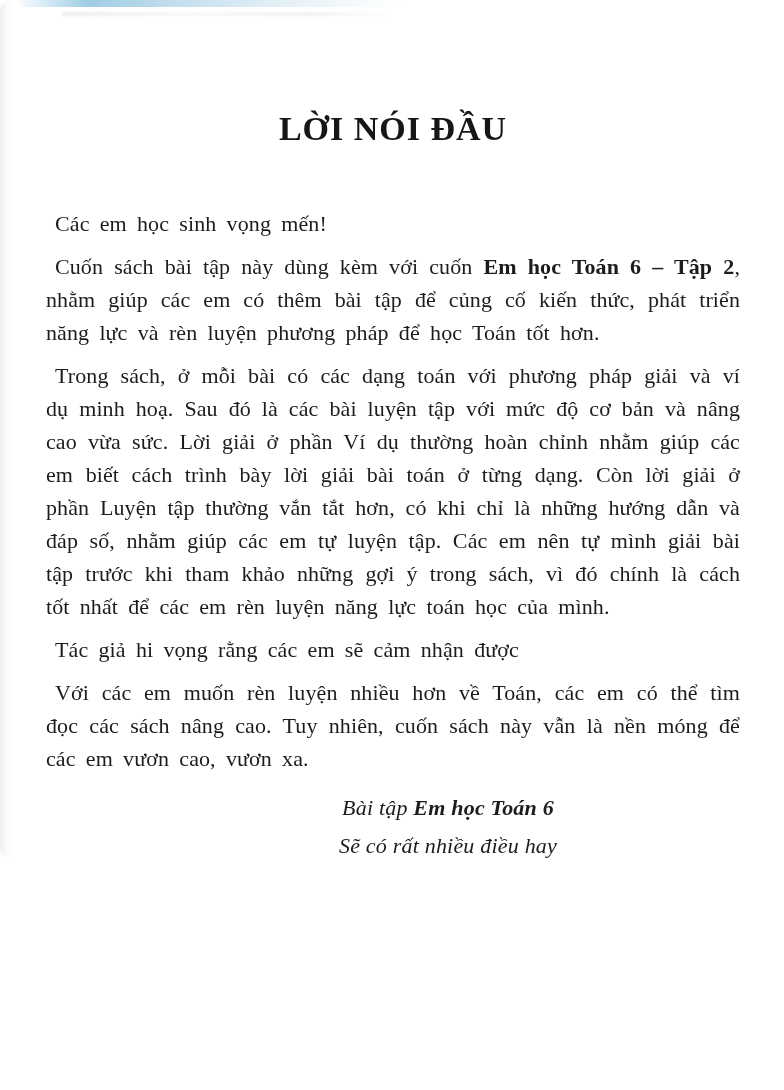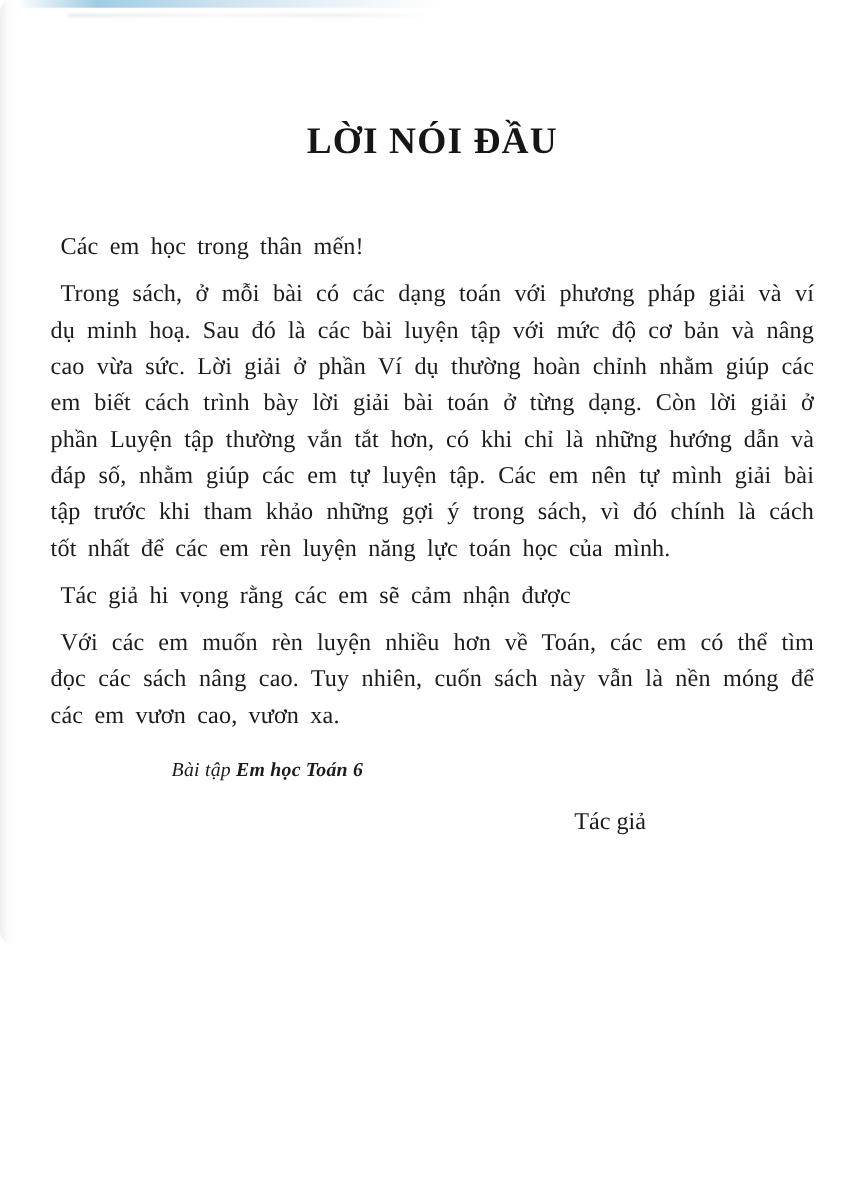--- a/index.html
+++ b/index.html
@@ -69,24 +69,25 @@
     text-indent: 9px;
     word-spacing: 0.21em;
     letter-spacing: 0.1px;
   }
   .para.first {
     margin-top: 57px;
   }
   .para b { font-weight: bold; }
   .verse {
     margin: 14px 0 0 110px;
-    font-size: 18px;
+    font-size: 22px;
     line-height: 38px;
     font-style: italic;
     letter-spacing: 0.2px;
+    text-align: center;
   }
   .verse-line { white-space: nowrap; }
   .verse-line b { font-weight: bold; }
   .signature {
     margin: 12px 48px 16px auto;
     width: 170px;
     font-size: 22px;
     line-height: 33px;
   }
   .signature .name {
@@ -100,31 +101,33 @@
 
 <div class="page">
   <div class="artifact-top"></div>
   <div class="artifact-smudge"></div>
   <div class="edge-left"></div>
 
   <div class="inner">
 
     <h1 class="title">LỜI NÓI ĐẦU</h1>
 
-    <p class="para first"><span>Các em học trong thân mến!</span></p>
+    <p class="para first"><span>Các em học sinh vọng mến!</span></p>
 
+    <p class="para"><span>Cuốn sách bài tập này dùng kèm với cuốn </span><b>Em học Toán 6 – Tập 2</b><span>, nhằm giúp các em có thêm bài tập để củng cố kiến thức, phát triển năng lực và rèn luyện phương pháp để học Toán tốt hơn.</span></p>
 
     <p class="para">Trong sách, ở mỗi bài có các dạng toán với phương pháp giải và ví dụ minh hoạ. Sau đó là các bài luyện tập với mức độ cơ bản và nâng cao vừa sức. Lời giải ở phần Ví dụ thường hoàn chỉnh nhằm giúp các em biết cách trình bày lời giải bài toán ở từng dạng. Còn lời giải ở phần Luyện tập thường vắn tắt hơn, có khi chỉ là những hướng dẫn và đáp số, nhằm giúp các em tự luyện tập. Các em nên tự mình giải bài tập trước khi tham khảo những gợi ý trong sách, vì đó chính là cách tốt nhất để các em rèn luyện năng lực toán học của mình.</p>
 
     <p class="para">Tác giả hi vọng rằng các em sẽ cảm nhận được</p>
 
     <p class="para">Với các em muốn rèn luyện nhiều hơn về Toán, các em có thể tìm đọc các sách nâng cao. Tuy nhiên, cuốn sách này vẫn là nền móng để các em vươn cao, vươn xa.</p>
 
     <div class="verse">
       <div class="verse-line"><span>Bài tập </span><b>Em học Toán 6</b></div>
+      <div class="verse-line">Sẽ có rất nhiều điều hay</div>
     </div>
 
     <div class="signature">
       <div class="role">Tác giả</div>
     </div>
 
   </div>
 </div>
 
 </body></html>

